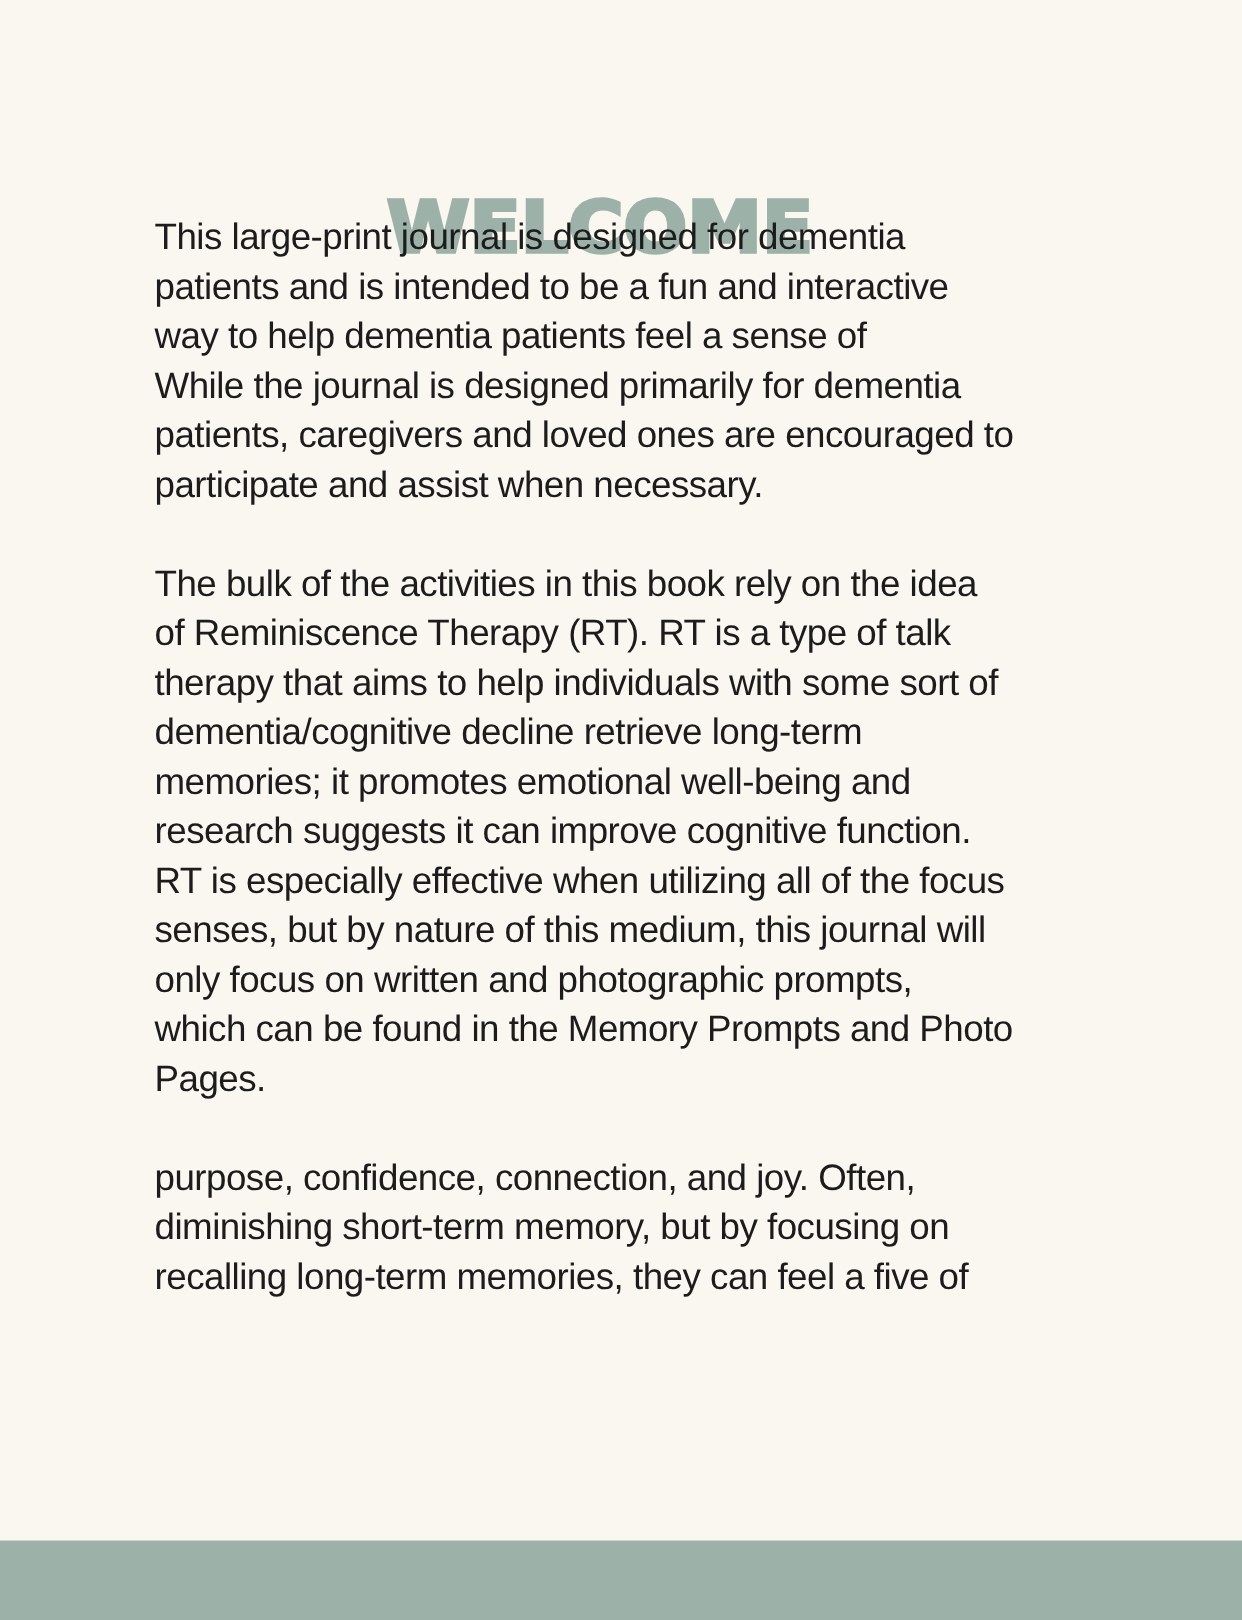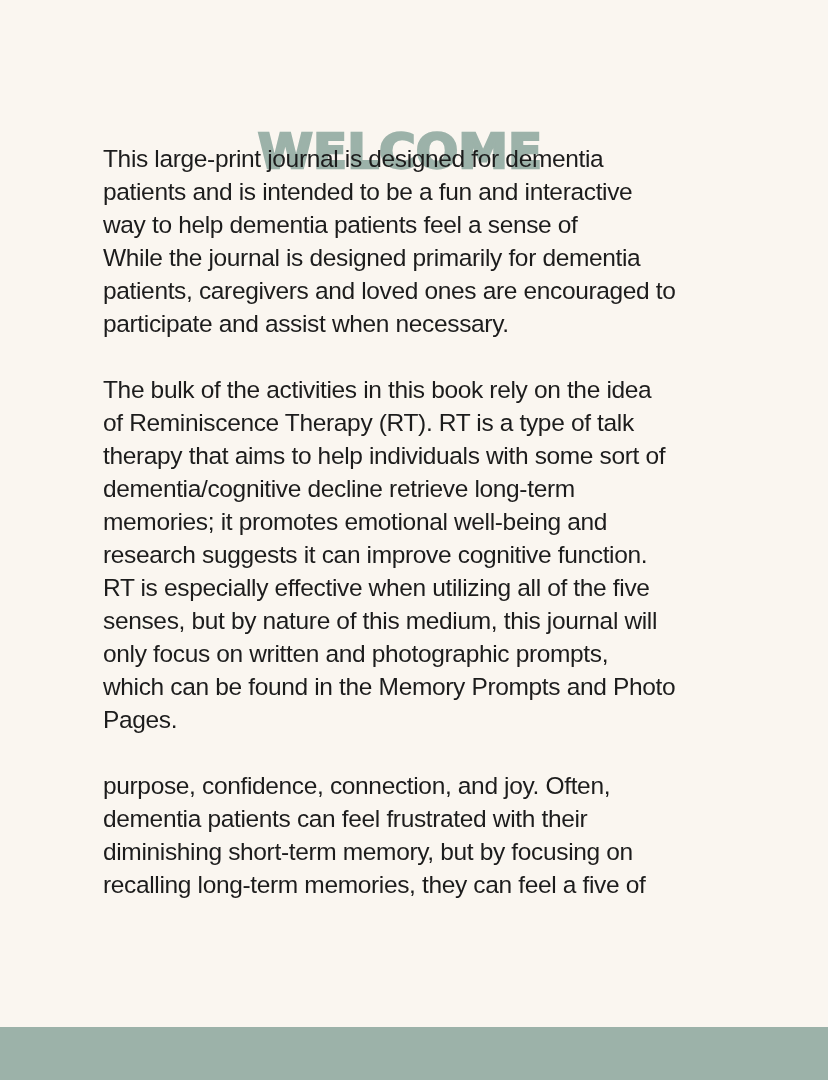--- a/index.html
+++ b/index.html
@@ -70,27 +70,26 @@
     <span class="line">patients, caregivers and loved ones are encouraged to</span>
     <span class="line">participate and assist when necessary.</span>
   </p>
   <p class="para">
     <span class="line">The bulk of the activities in this book rely on the idea</span>
     <span class="line">of Reminiscence Therapy (RT). RT is a type of talk</span>
     <span class="line">therapy that aims to help individuals with some sort of</span>
     <span class="line">dementia/cognitive decline retrieve long-term</span>
     <span class="line">memories; it promotes emotional well-being and</span>
     <span class="line">research suggests it can improve cognitive function.</span>
-    <span class="line">RT is especially effective when utilizing all of the five</span>
+    <span class="line">RT is especially effective when utilizing all of the focus</span>
     <span class="line">senses, but by nature of this medium, this journal will</span>
     <span class="line">only focus on written and photographic prompts,</span>
     <span class="line">which can be found in the Memory Prompts and Photo</span>
     <span class="line">Pages.</span>
   </p>
   <p class="para">
     <span class="line">purpose, confidence, connection, and joy. Often,</span>
-    <span class="line">dementia patients can feel frustrated with their</span>
     <span class="line">diminishing short-term memory, but by focusing on</span>
     <span class="line">recalling long-term memories, they can feel a five of</span>
   </p>
 </div>
 
 <div class="footer-band"></div>
 
 </body></html>

